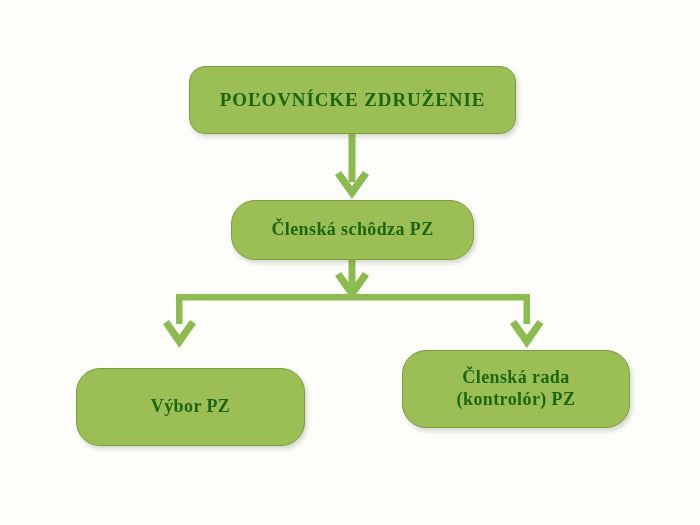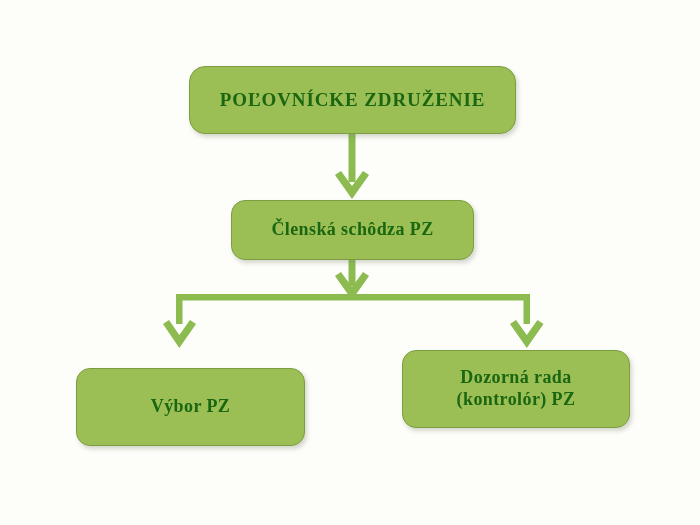--- a/index.html
+++ b/index.html
@@ -24,21 +24,21 @@
     left: 0;
     top: 0;
     width: 700px;
     height: 525px;
   }
   .node {
     position: absolute;
     box-sizing: border-box;
     background: #9cbf55;
     border: 1.5px solid #7d9d41;
-    border-radius: 14px;
+    border-radius: 24px;
     box-shadow: 2px 3px 4px rgba(120, 130, 100, 0.30);
     display: flex;
     align-items: center;
     justify-content: center;
     text-align: center;
   }
   .node-label {
     color: #1a6611;
     font-weight: bold;
     line-height: 1.22;
@@ -115,17 +115,17 @@
 
   <div class="node" id="node-assembly">
     <span class="node-label">Členská schôdza PZ</span>
   </div>
 
   <div class="node" id="node-committee">
     <span class="node-label">Výbor PZ</span>
   </div>
 
   <div class="node" id="node-supervisory">
-    <span class="node-label">Dozorná rada
+    <span class="node-label">Členská rada
 (kontrolór) PZ</span>
   </div>
 
 </div>
 
 </body></html>

